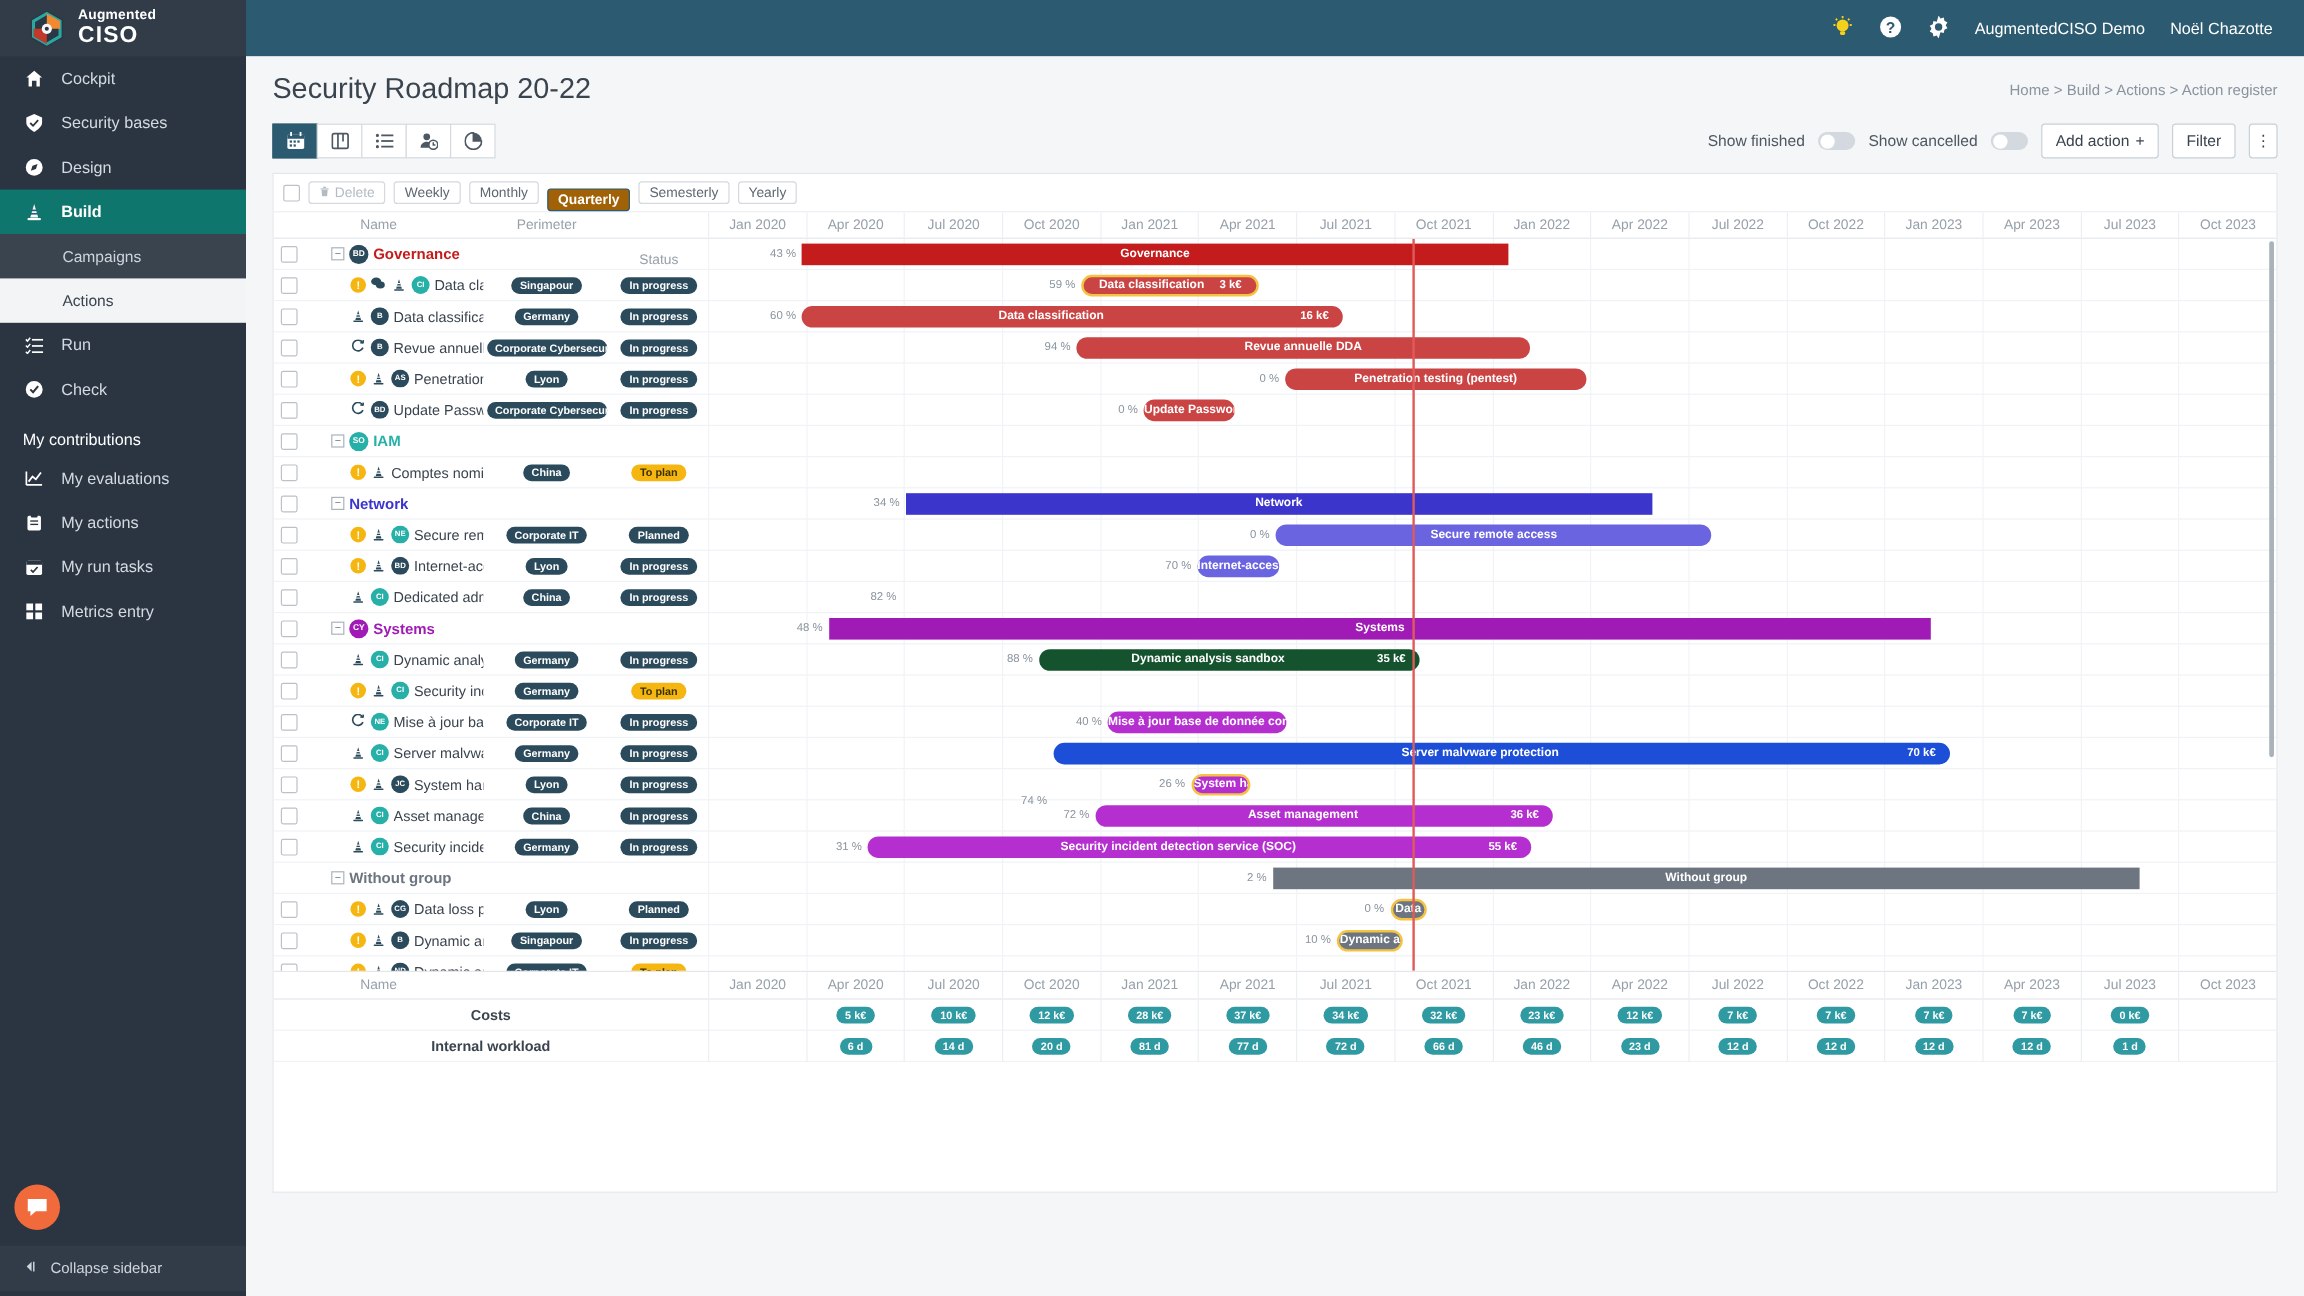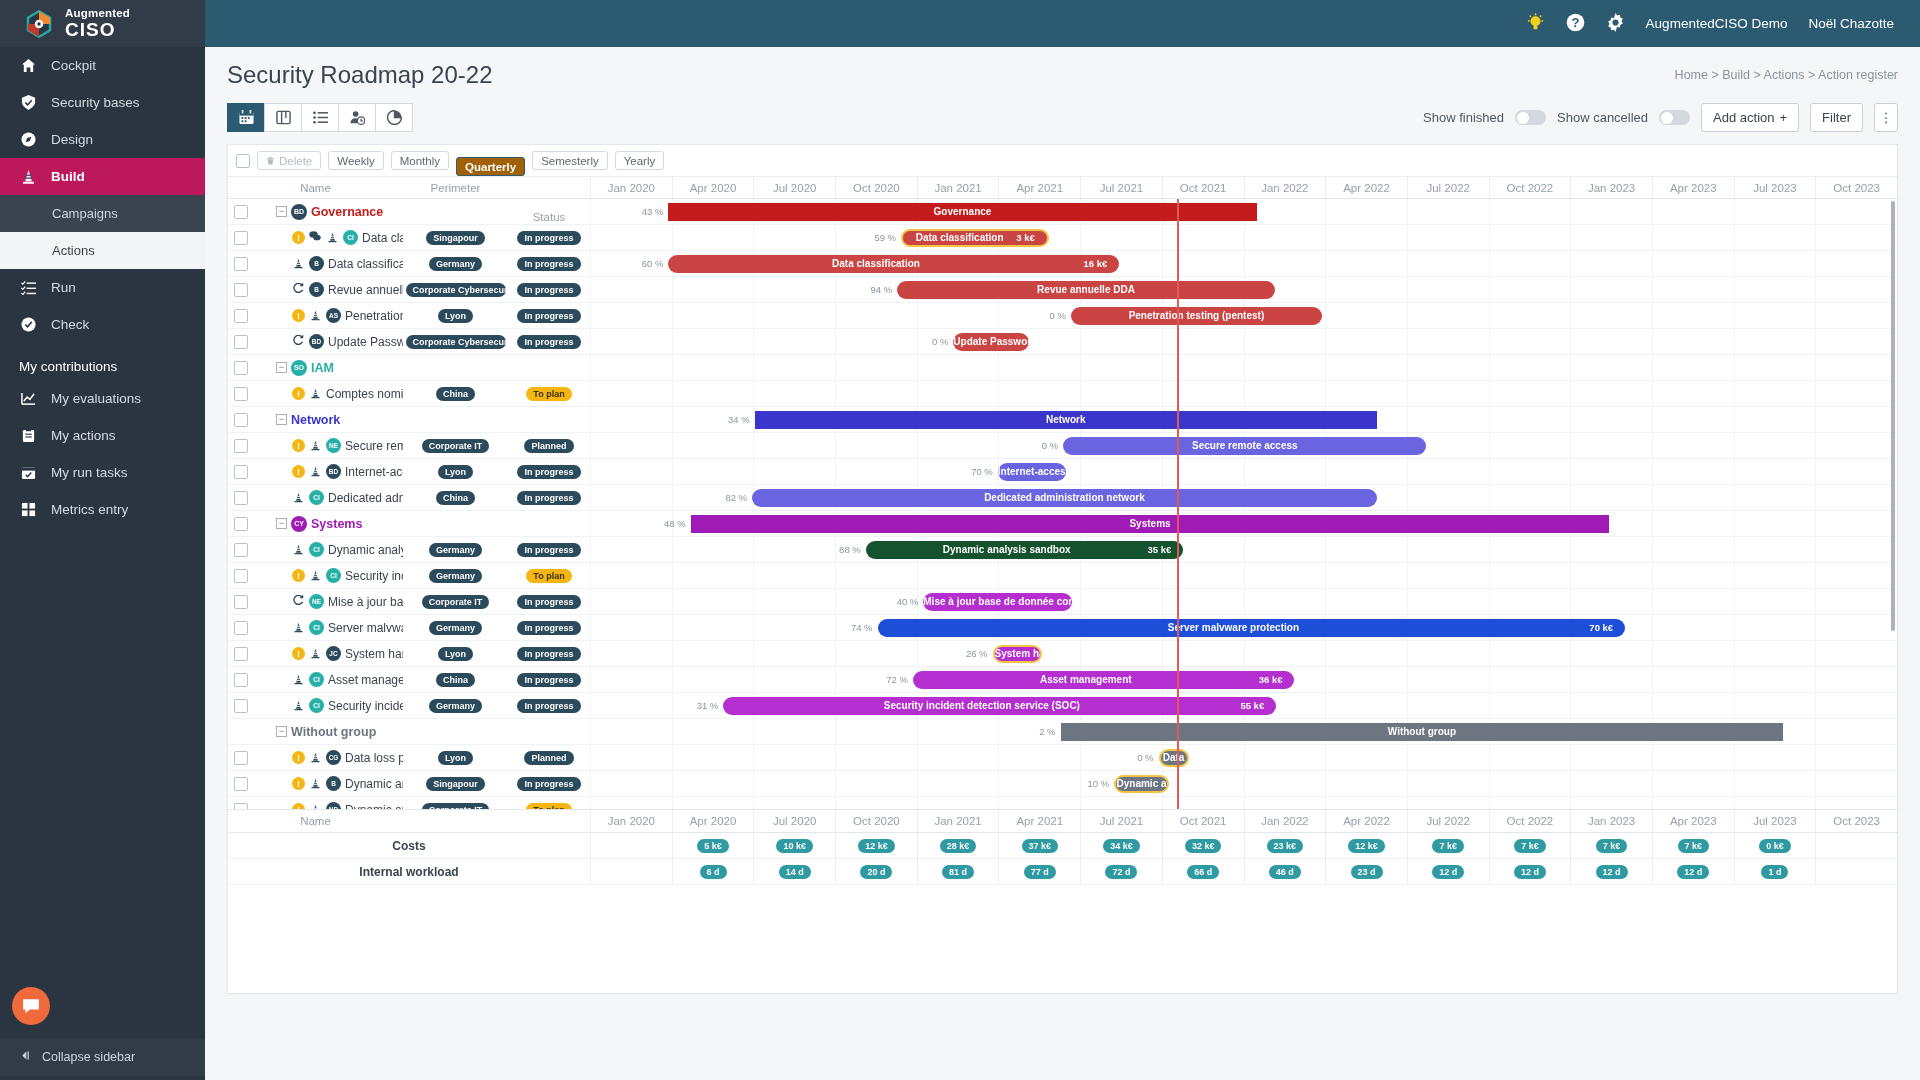--- a/index.html
+++ b/index.html
@@ -20,21 +20,21 @@
   .logo-hex { width: 34px; height: 34px; position: relative; flex: none; }
   .logo-hex svg { width: 34px; height: 34px; display: block; }
   .logo-txt { line-height: 1; }
   .logo-txt .l1 { font-size: 11.5px; color: #ffffff; font-weight: bold; letter-spacing: .2px; }
   .logo-txt .l2 { font-size: 19px; color: #ffffff; font-weight: bold; letter-spacing: 1px; margin-top: 1px; }
   .nav-item {
     height: 37px; display: flex; align-items: center; gap: 13px;
     padding-left: 19px; font-size: 13.5px; color: #d4dae1; cursor: pointer;
   }
   .nav-item .ic { width: 19px; display: flex; justify-content: center; color: #ffffff; flex: none; }
-  .nav-item.active { background: #be185d; color: #fff; font-weight: bold; }
+  .nav-item.active { background: #0f766e; color: #fff; font-weight: bold; }
   .nav-sub {
     height: 37px; display: flex; align-items: center;
     padding-left: 52px; font-size: 13px; color: #cdd4db; cursor: pointer;
     background: #3a444f;
   }
   .nav-sub.on { background: #f2f4f6; color: #3a444f; }
   .nav-section {
     padding: 16px 0 6px 19px; font-size: 13.5px; color: #ffffff;
   }
   .chat-bubble {
@@ -1016,23 +1016,20 @@
               <div></div>
               <div></div>
               <div></div>
               <div></div>
               <div></div>
               <div></div>
               <div></div>
               <div></div>
               <div></div>
             </div>
-            <div class="bar" style="left: 12.4%; width: 47.8%; background: rgb(106, 100, 224);">
-              <span class="lbl">Dedicated administration network</span>
-            </div>
             <span class="pct" style="left: 12.4%;">82 %</span>
           </div>
         </div>
         <div class="grow">
           <div style="width: 26px; flex: 0 0 auto; display: flex; justify-content: center;">
             <span class="cbx"></span>
           </div>
           <div class="namecell grp" style="width: 149px;">
             <span class="expd">−</span>
             <span class="ava grp" style="background: rgb(160, 27, 181);">CY</span>
@@ -1238,21 +1235,21 @@
               <div></div>
               <div></div>
               <div></div>
               <div></div>
               <div></div>
             </div>
             <div class="bar" style="left: 22%; width: 57.2%; background: #1d4ed8;">
               <span class="lbl">Server malvware protection</span>
               <span class="cost">70 k€</span>
             </div>
-            <span class="pct" style="left: 22%;">74 %</span>
+            <span class="pct" style="left: 22%; margin-top: 40px;">74 %</span>
           </div>
         </div>
         <div class="grow">
           <div style="width: 26px; flex: 0 0 auto; display: flex; justify-content: center;">
             <span class="cbx"></span>
           </div>
           <div class="namecell ind" style="width: 149px;">
             <span class="warn">!</span>
             <span class="cone">
               <svg width="11" height="11" viewBox="0 0 16 16" fill="#2b4a5c">

